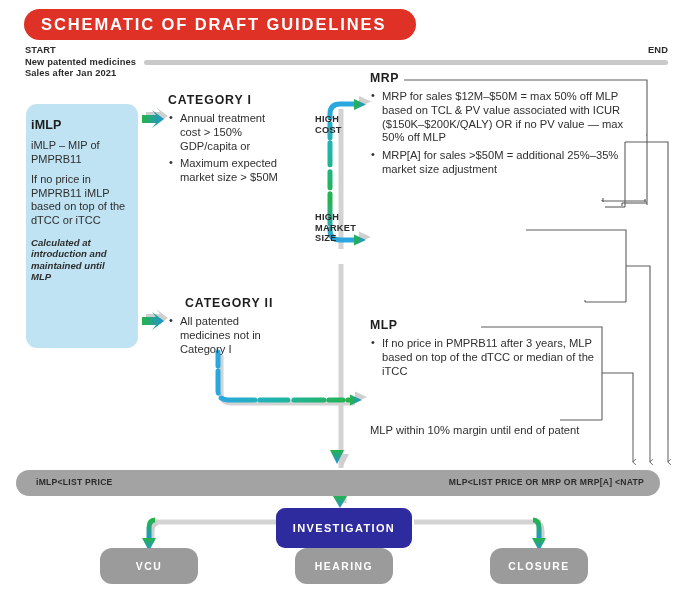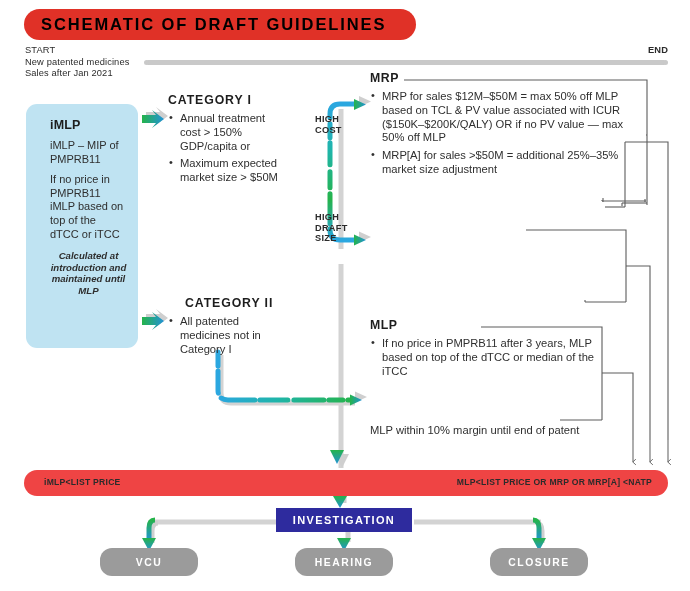--- a/index.html
+++ b/index.html
@@ -21,32 +21,32 @@
     pointer-events: none;
   }
 
   
   .title-banner {
     position: absolute;
     left: 24px; top: 9px;
     width: 392px; height: 31px;
     background: #e03127;
     border-radius: 16px;
-    color: #000000;
+    color: #ffffff;
     font-size: 16.5px;
     font-weight: bold;
     letter-spacing: 1.9px;
     display: flex; align-items: center;
     padding-left: 17px;
   }
 
   
   .start-label {
     position: absolute; left: 25px; top: 45px;
-    font-size: 9.3px; font-weight: normal; color: #2b2b2b;
+    font-size: 9.3px; font-weight: bold; color: #2b2b2b;
     line-height: 11.6px; letter-spacing: .12px;
   }
   .end-label {
     position: absolute; right: 22px; top: 45px;
     font-size: 9.3px; font-weight: bold; color: #2b2b2b;
     letter-spacing: .12px;
     padding-left: 18px;
   }
   .timeline-track {
     position: absolute; left: 146px; top: 60px;
@@ -63,33 +63,33 @@
   .timeline-track::before { left: -2px; }
   .timeline-track::after  { right: -2px; }
 
   
   .imlp-box {
     position: absolute;
     left: 26px; top: 104px;
     width: 112px; height: 244px;
     background: #bfe3f2;
     border-radius: 11px;
-    padding: 14px 11px 10px 24px;
+    padding: 14px 11px 10px 5px;
   }
   .imlp-title {
     font-size: 12.5px; font-weight: bold; color: #1d1d1d;
     margin-bottom: 7px; letter-spacing: .2px;
   }
   .imlp-para {
     font-size: 11px; color: #2e2e2e; line-height: 13.6px;
     margin-bottom: 7px;
   }
   .imlp-italic {
     font-size: 9.6px; color: #2e2e2e; line-height: 11.6px;
-    font-style: italic; font-weight: bold; margin-top: 9px; text-align: center;
+    font-style: italic; font-weight: bold; margin-top: 9px;
   }
 
   
   .cat-head {
     position: absolute;
     font-size: 12.3px; font-weight: bold; color: #1d1d1d;
     letter-spacing: .9px;
   }
   .cat1-head { left: 168px; top: 93px; }
   .cat2-head { left: 185px; top: 296px; }
@@ -137,54 +137,54 @@
   .mlp-list  { left: 370px; top: 337px; width: 235px; }
 
   .mlp-footnote {
     position: absolute; left: 370px; top: 424px; width: 230px;
     font-size: 11.2px; line-height: 13.8px; color: #2f2f2f;
   }
 
   
   .summary-bar {
     position: absolute;
-    left: 24px; top: 470px;
+    left: 16px; top: 470px;
     width: 644px; height: 26px;
-    background: #ef4444;
+    background: #a3a3a3;
     border-radius: 13px;
   }
   .summary-left {
     position: absolute; left: 20px; top: 7px;
     font-size: 8.6px; font-weight: bold; color: #2b2b2b;
     letter-spacing: .25px;
   }
   .summary-right {
     position: absolute; right: 16px; top: 7px;
     font-size: 8.6px; font-weight: bold; color: #2b2b2b;
     letter-spacing: .25px;
   }
 
   
   .investigation-pill {
     position: absolute;
     left: 276px; top: 508px;
-    width: 136px; height: 24px;
+    width: 136px; height: 40px;
     background: #2e2b9e;
-    border-radius: 0;
+    border-radius: 9px;
     color: #ffffff;
     font-size: 11px; font-weight: bold;
     letter-spacing: 1.35px;
     display: flex; align-items: center; justify-content: center;
   }
 
   
   .outcome-pill {
     position: absolute;
     top: 548px;
-    width: 98px; height: 28px;
+    width: 98px; height: 36px;
     background: #9b9b9b;
     border-radius: 12px;
     color: #ffffff;
     font-size: 10.4px; font-weight: bold;
     letter-spacing: 1.5px;
     display: flex; align-items: center; justify-content: center;
   }
   .pill-vcu { left: 100px; }
   .pill-hearing { left: 295px; }
   .pill-closure { left: 490px; }
@@ -347,21 +347,21 @@
   <ul class="bullets cat2-list">
     <li>All patented medicines not in Category I</li>
   </ul>
 
   <div class="branch-label hc-label">
       <div>HIGH</div>
       <div>COST</div>
     </div>
   <div class="branch-label hms-label">
       <div>HIGH</div>
-      <div>DRAFT</div>
+      <div>MARKET</div>
       <div>SIZE</div>
     </div>
 
   <div class="block-head mrp-head">MRP</div>
   <ul class="bullets mrp1-list">
     <li>MRP for sales $12M–$50M = max 50% off MLP based on TCL &amp; PV value associated with ICUR ($150K–$200K/QALY) OR if no PV value — max 50% off MLP</li>
     <li>MRP[A] for sales &gt;$50M = additional 25%–35% market size adjustment</li>
   </ul>
 
 

